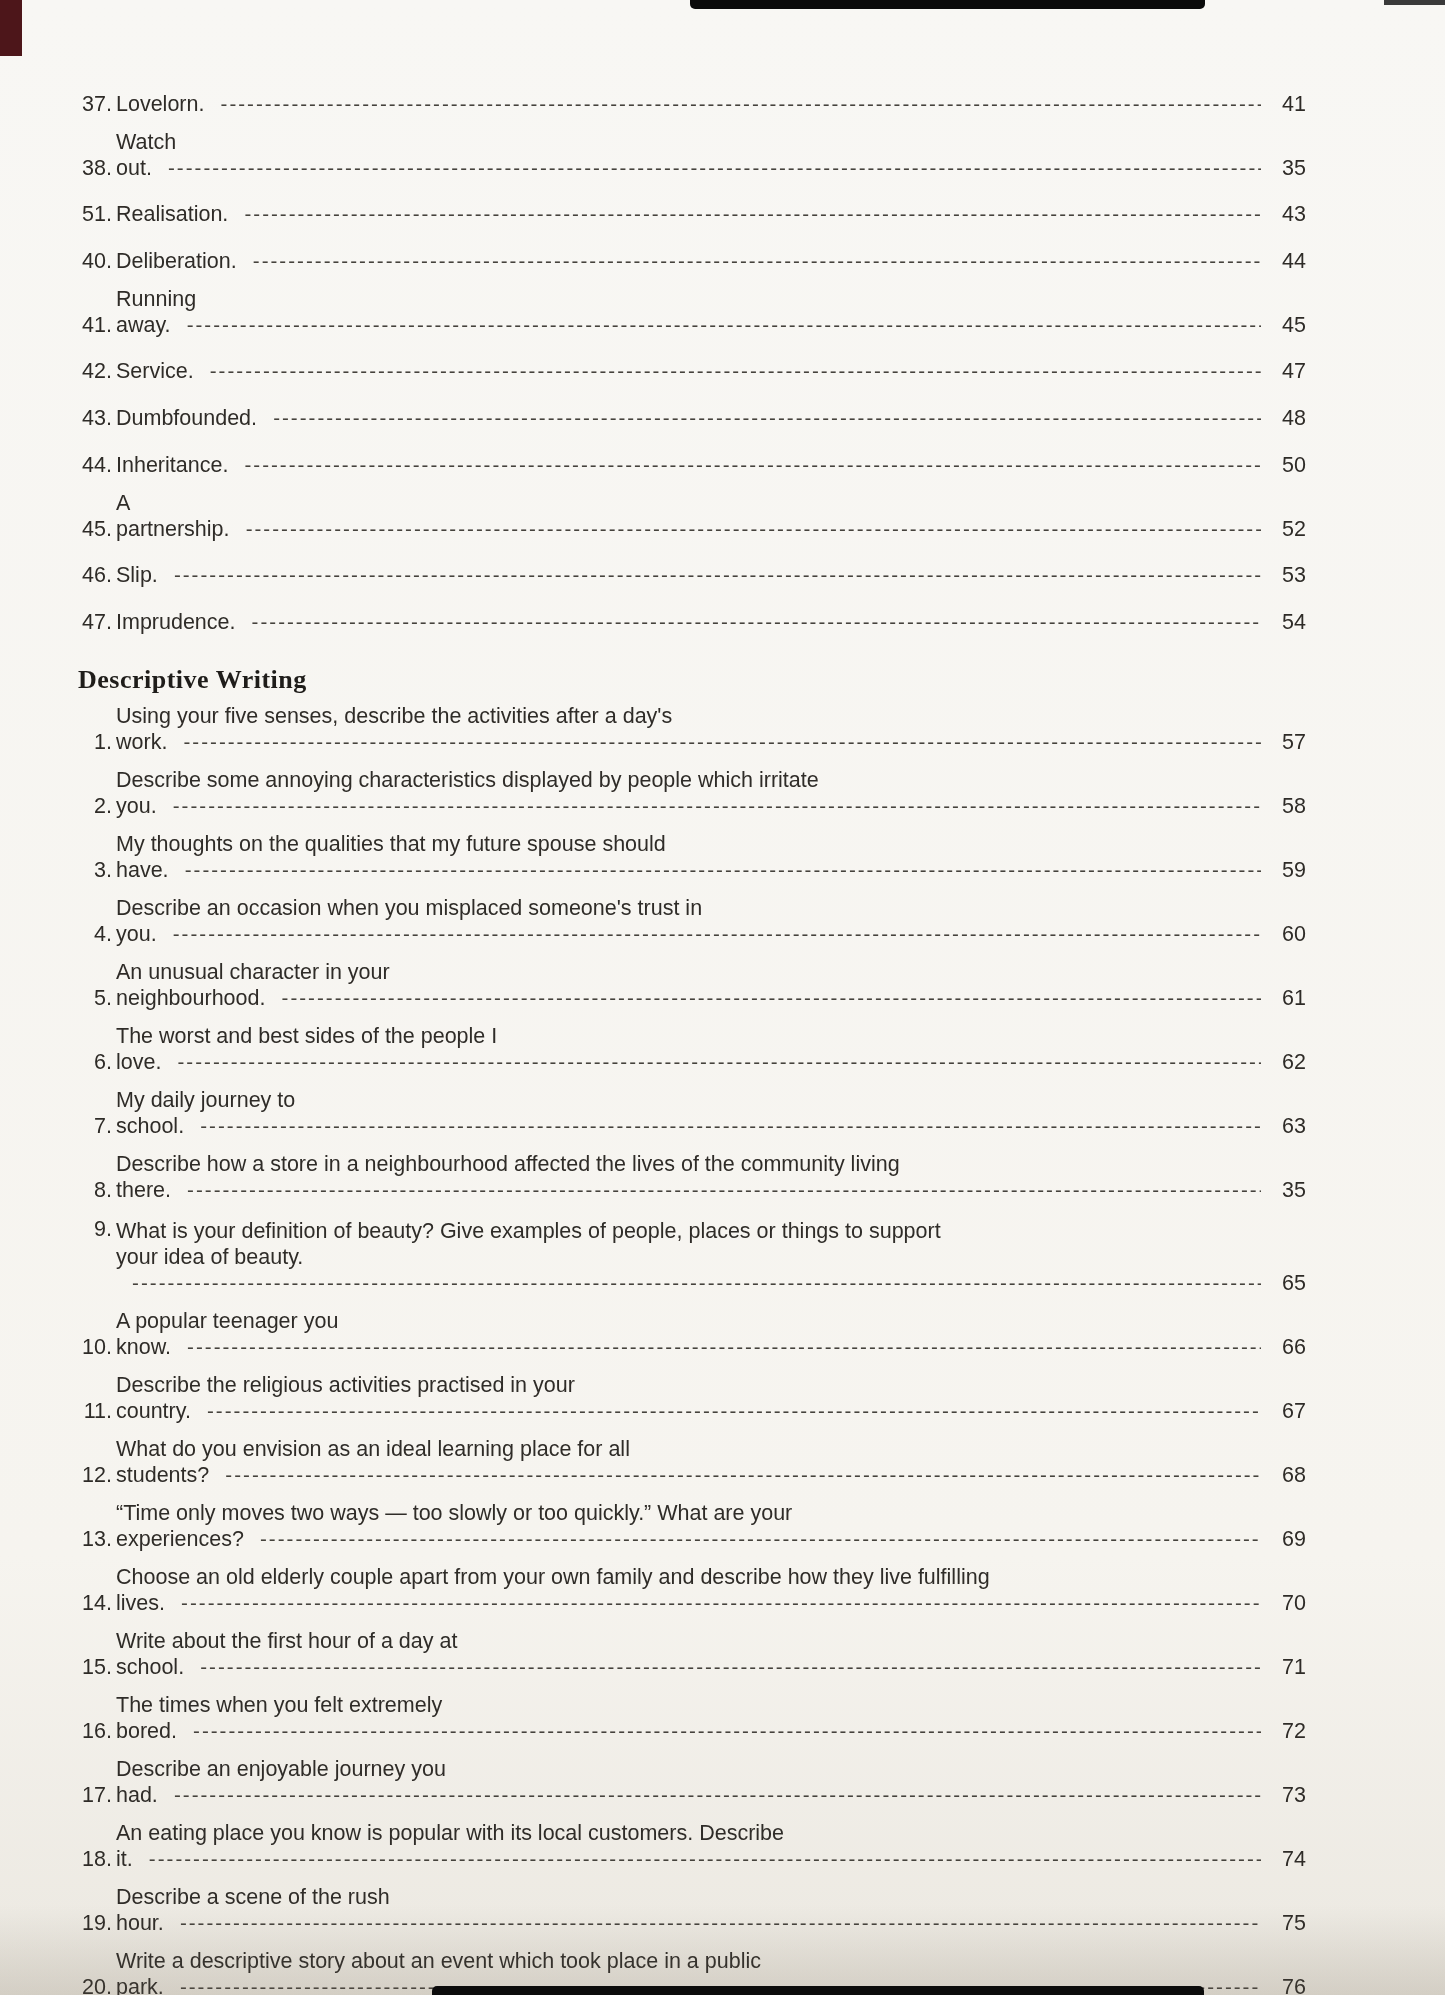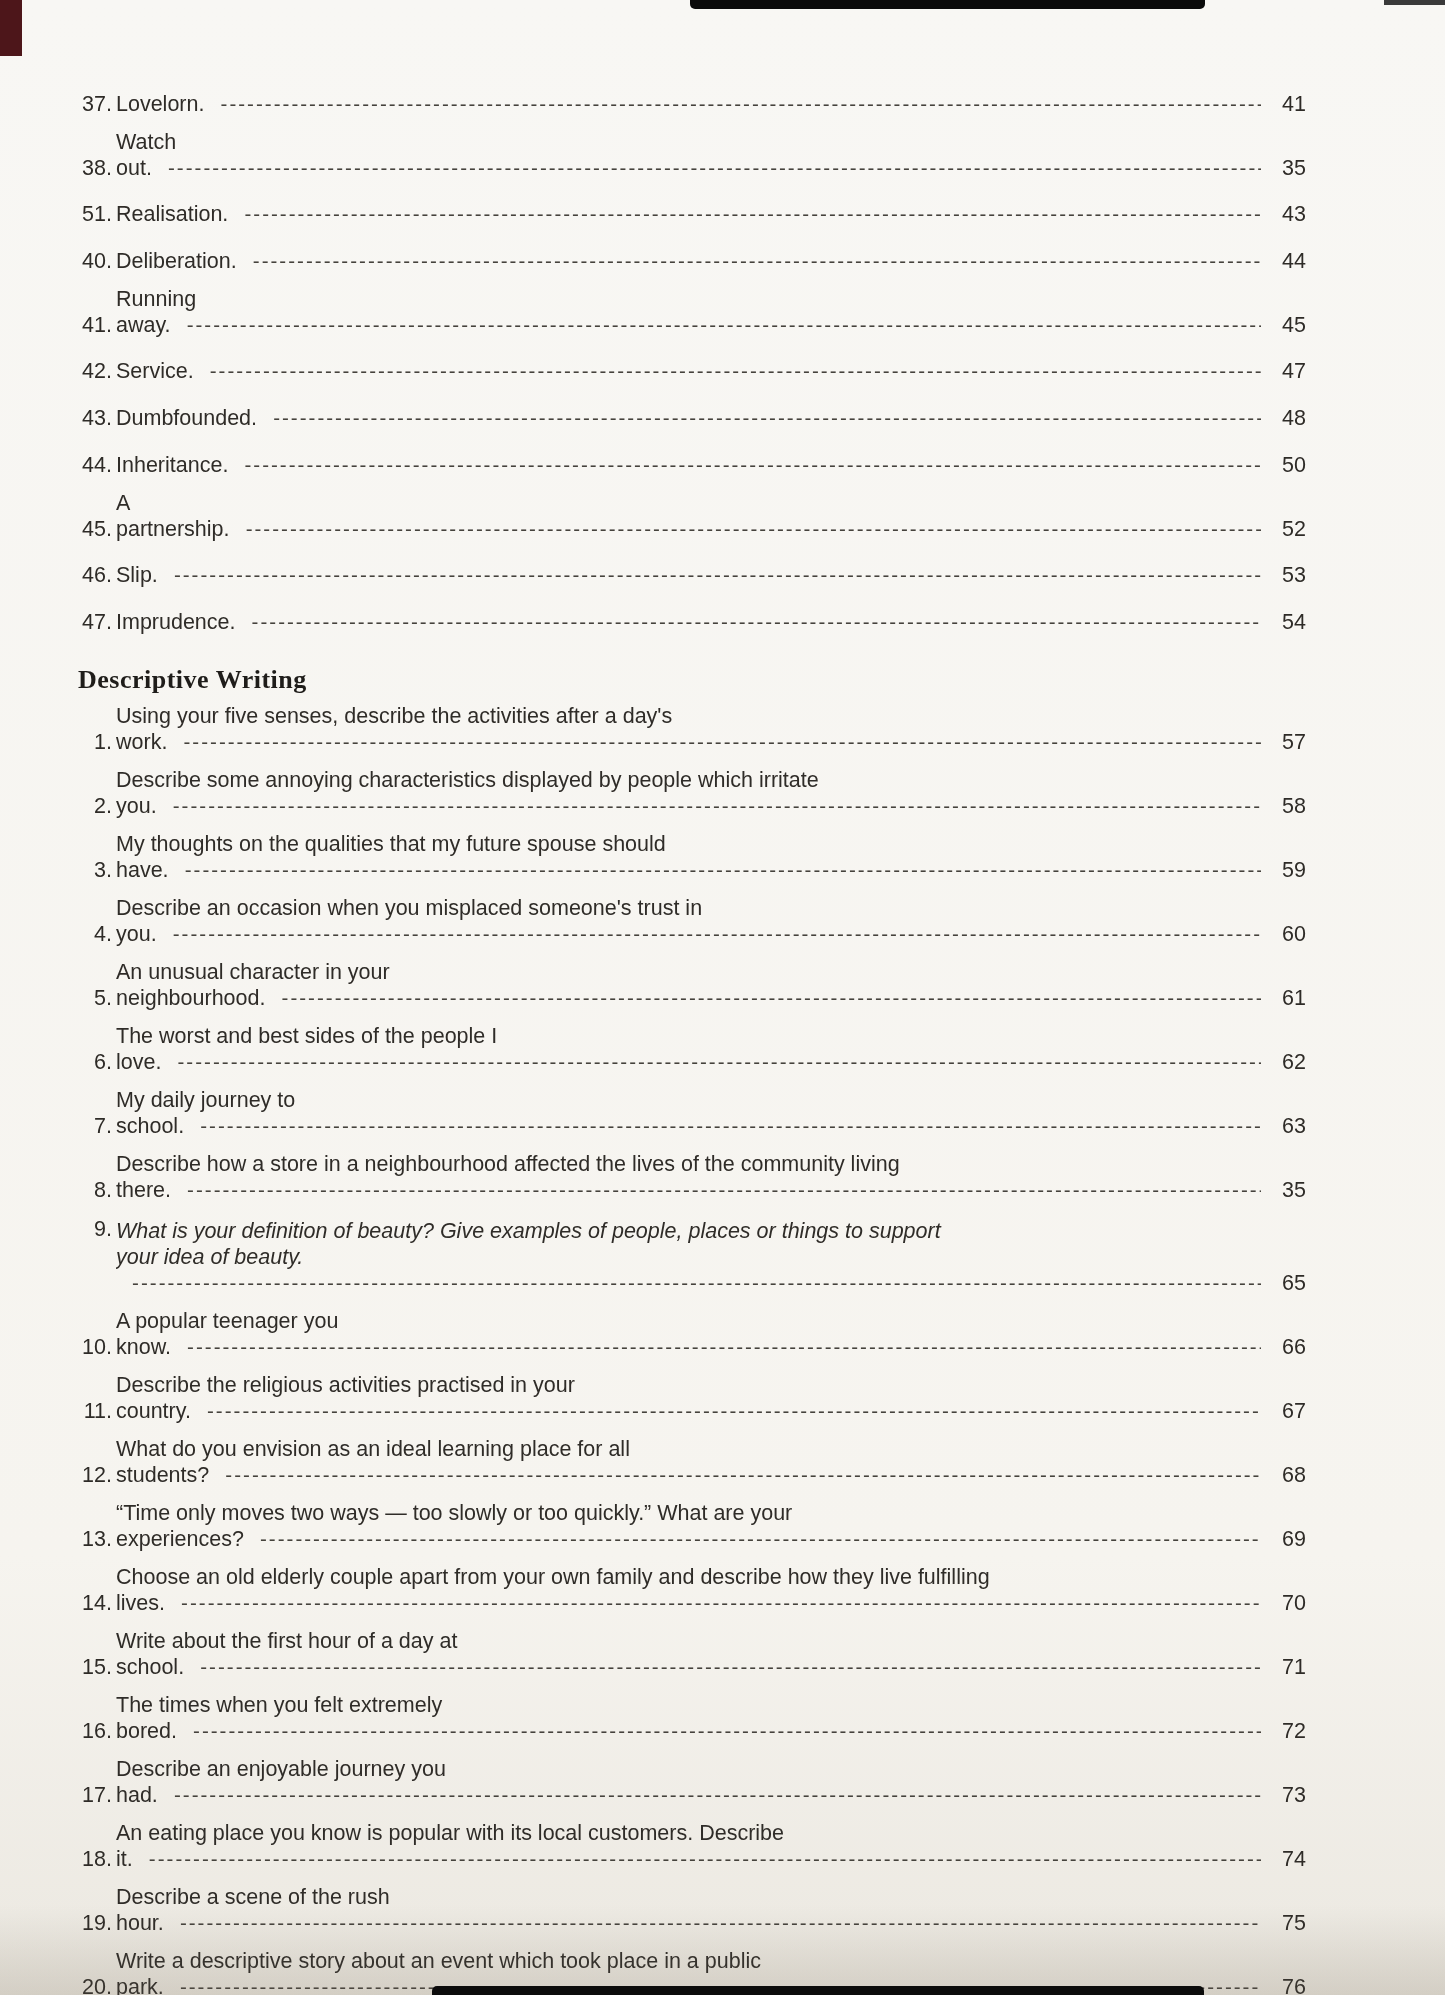--- a/index.html
+++ b/index.html
@@ -56,21 +56,21 @@
     color: #45423c;
     font-family: "DejaVu Sans", "Liberation Sans", sans-serif;
   }
   .pagenum {
     flex: 0 0 66px;
     text-align: center;
     padding-right: 10px;
     color: #2e2b27;
   }
   .two-line { min-height: 93px; }
-  .two-line .title { display: inline-block; max-width: 872px; vertical-align: baseline; font-style: italic; }
+  .two-line .title { display: inline-block; max-width: 872px; vertical-align: baseline; }
   .two-line .num { align-self: flex-start; padding-top: 1px; }
 
   .heading {
     font-family: "Liberation Serif", "DejaVu Serif", serif;
     font-weight: 700;
     font-size: 26px;
     letter-spacing: 0.5px;
     color: #1f1d1a;
     margin: 18px 0 8px 0;
   }

